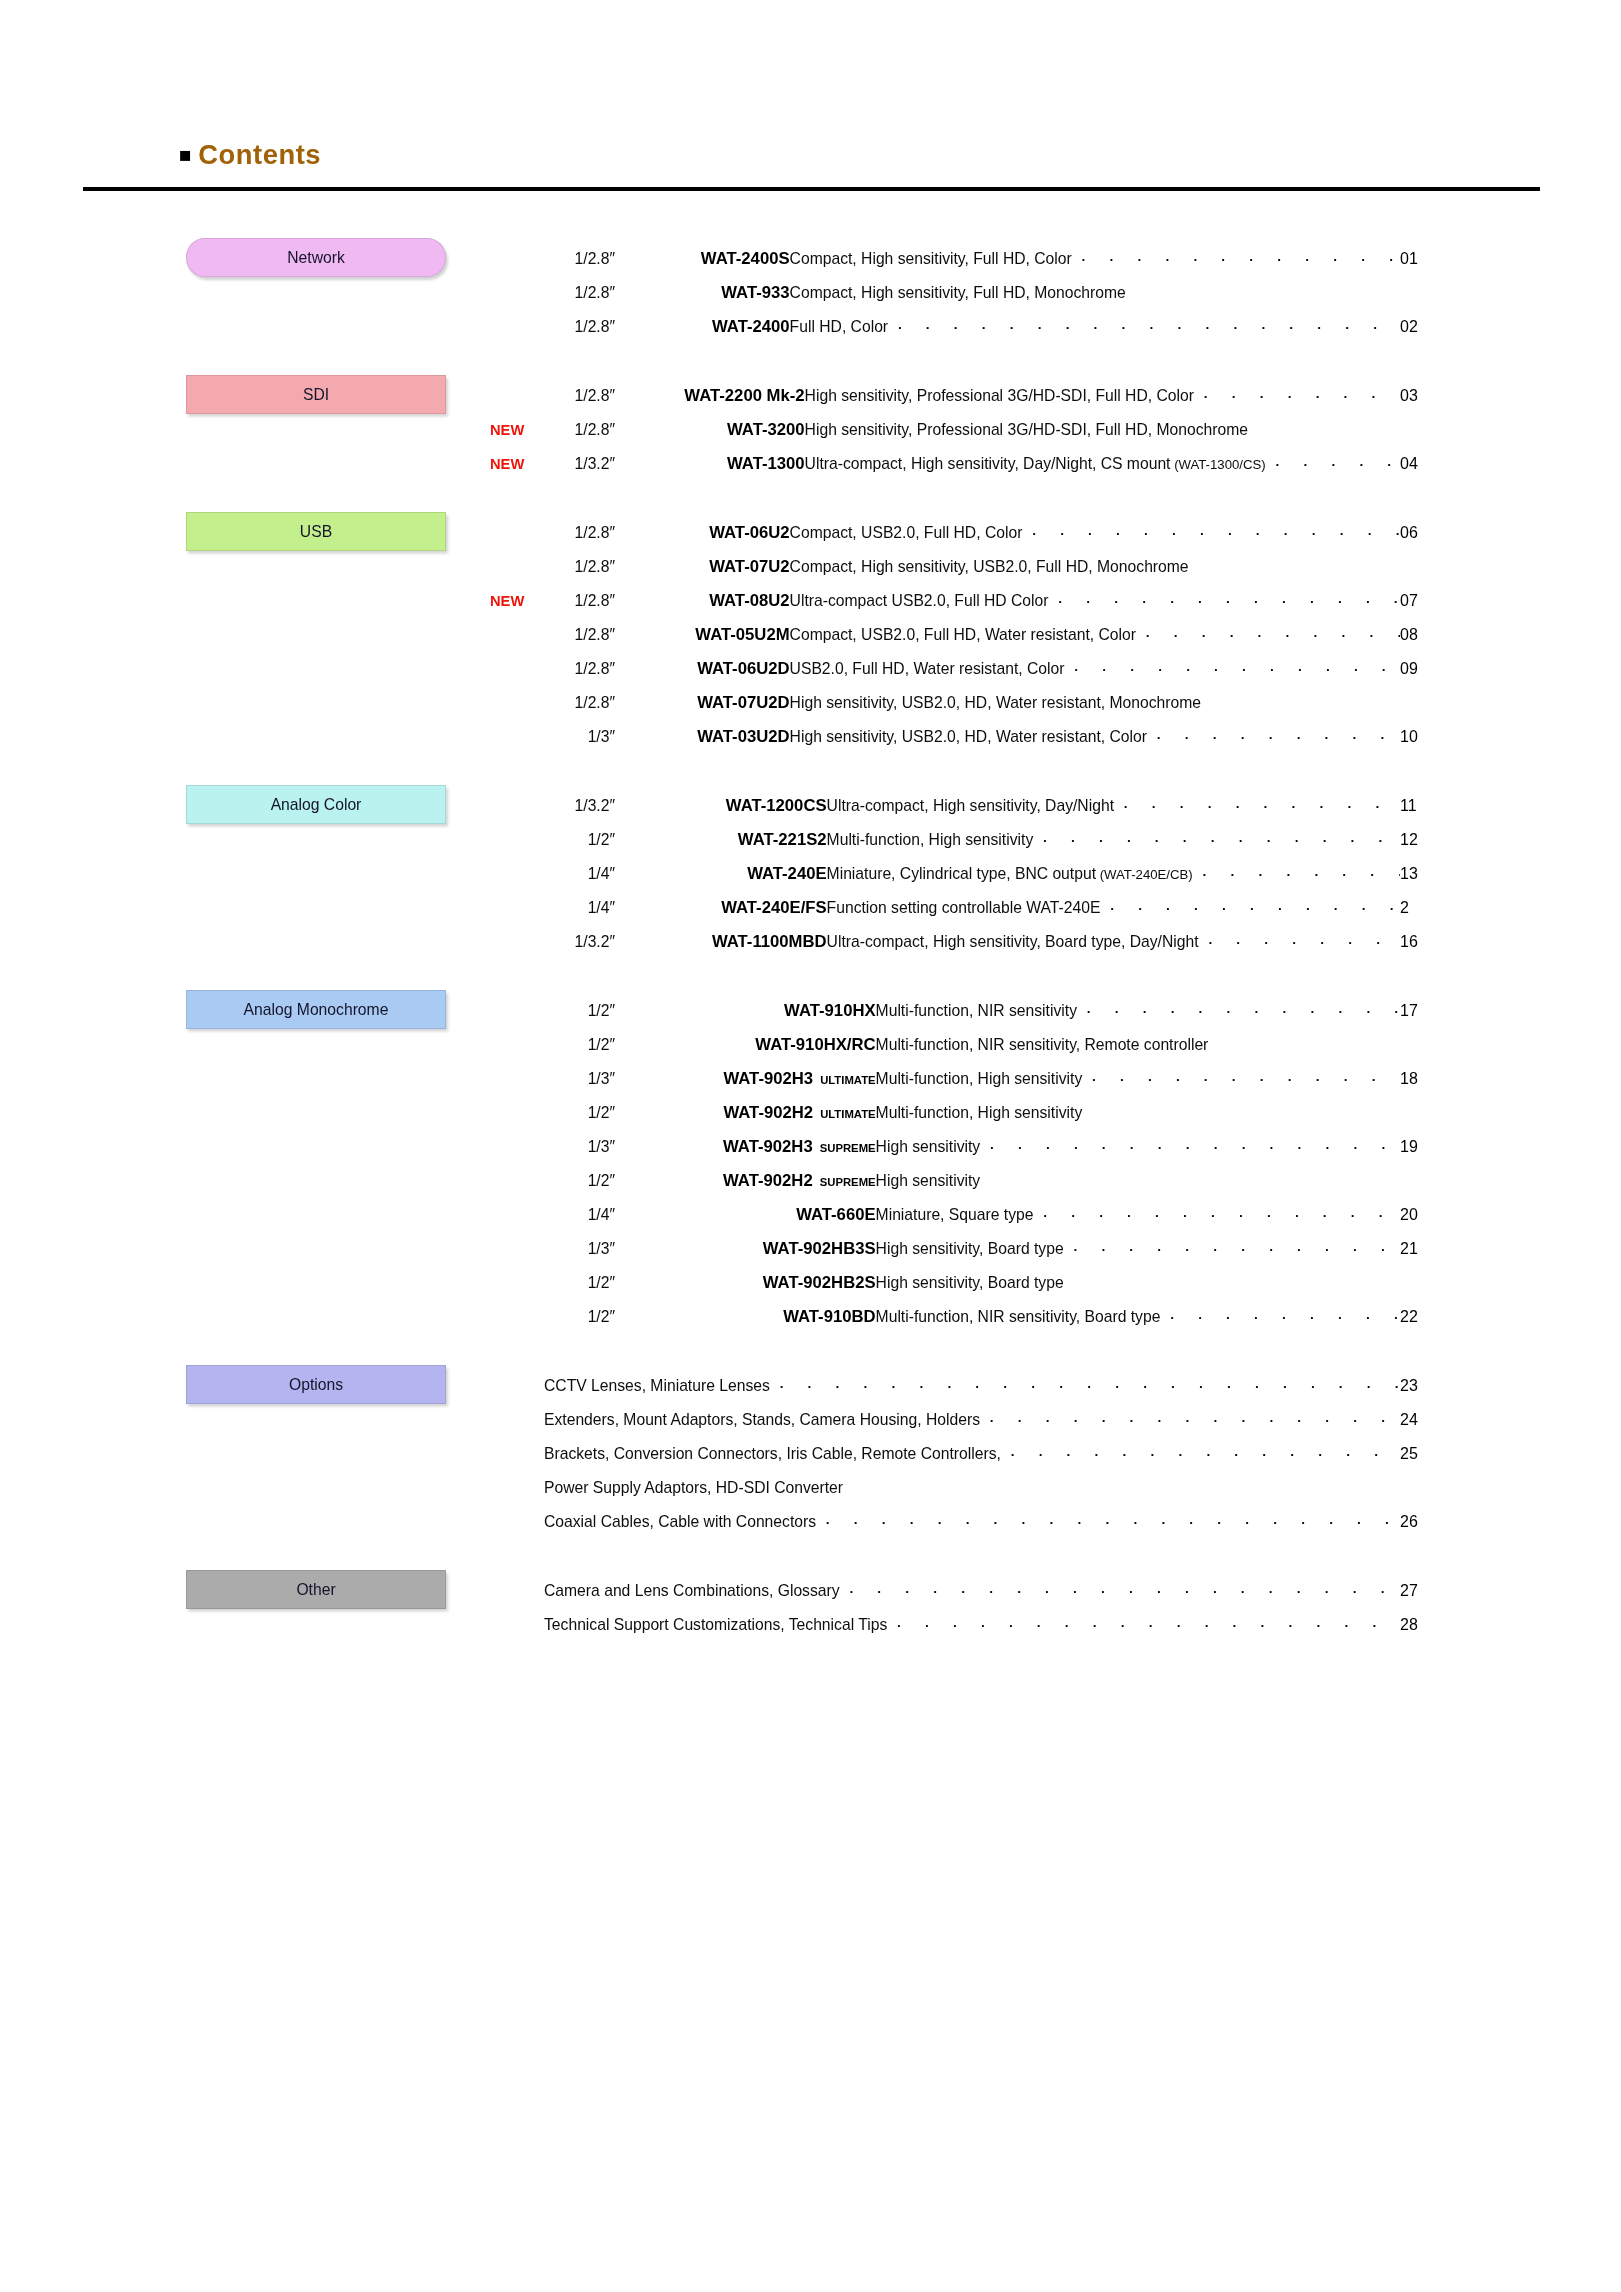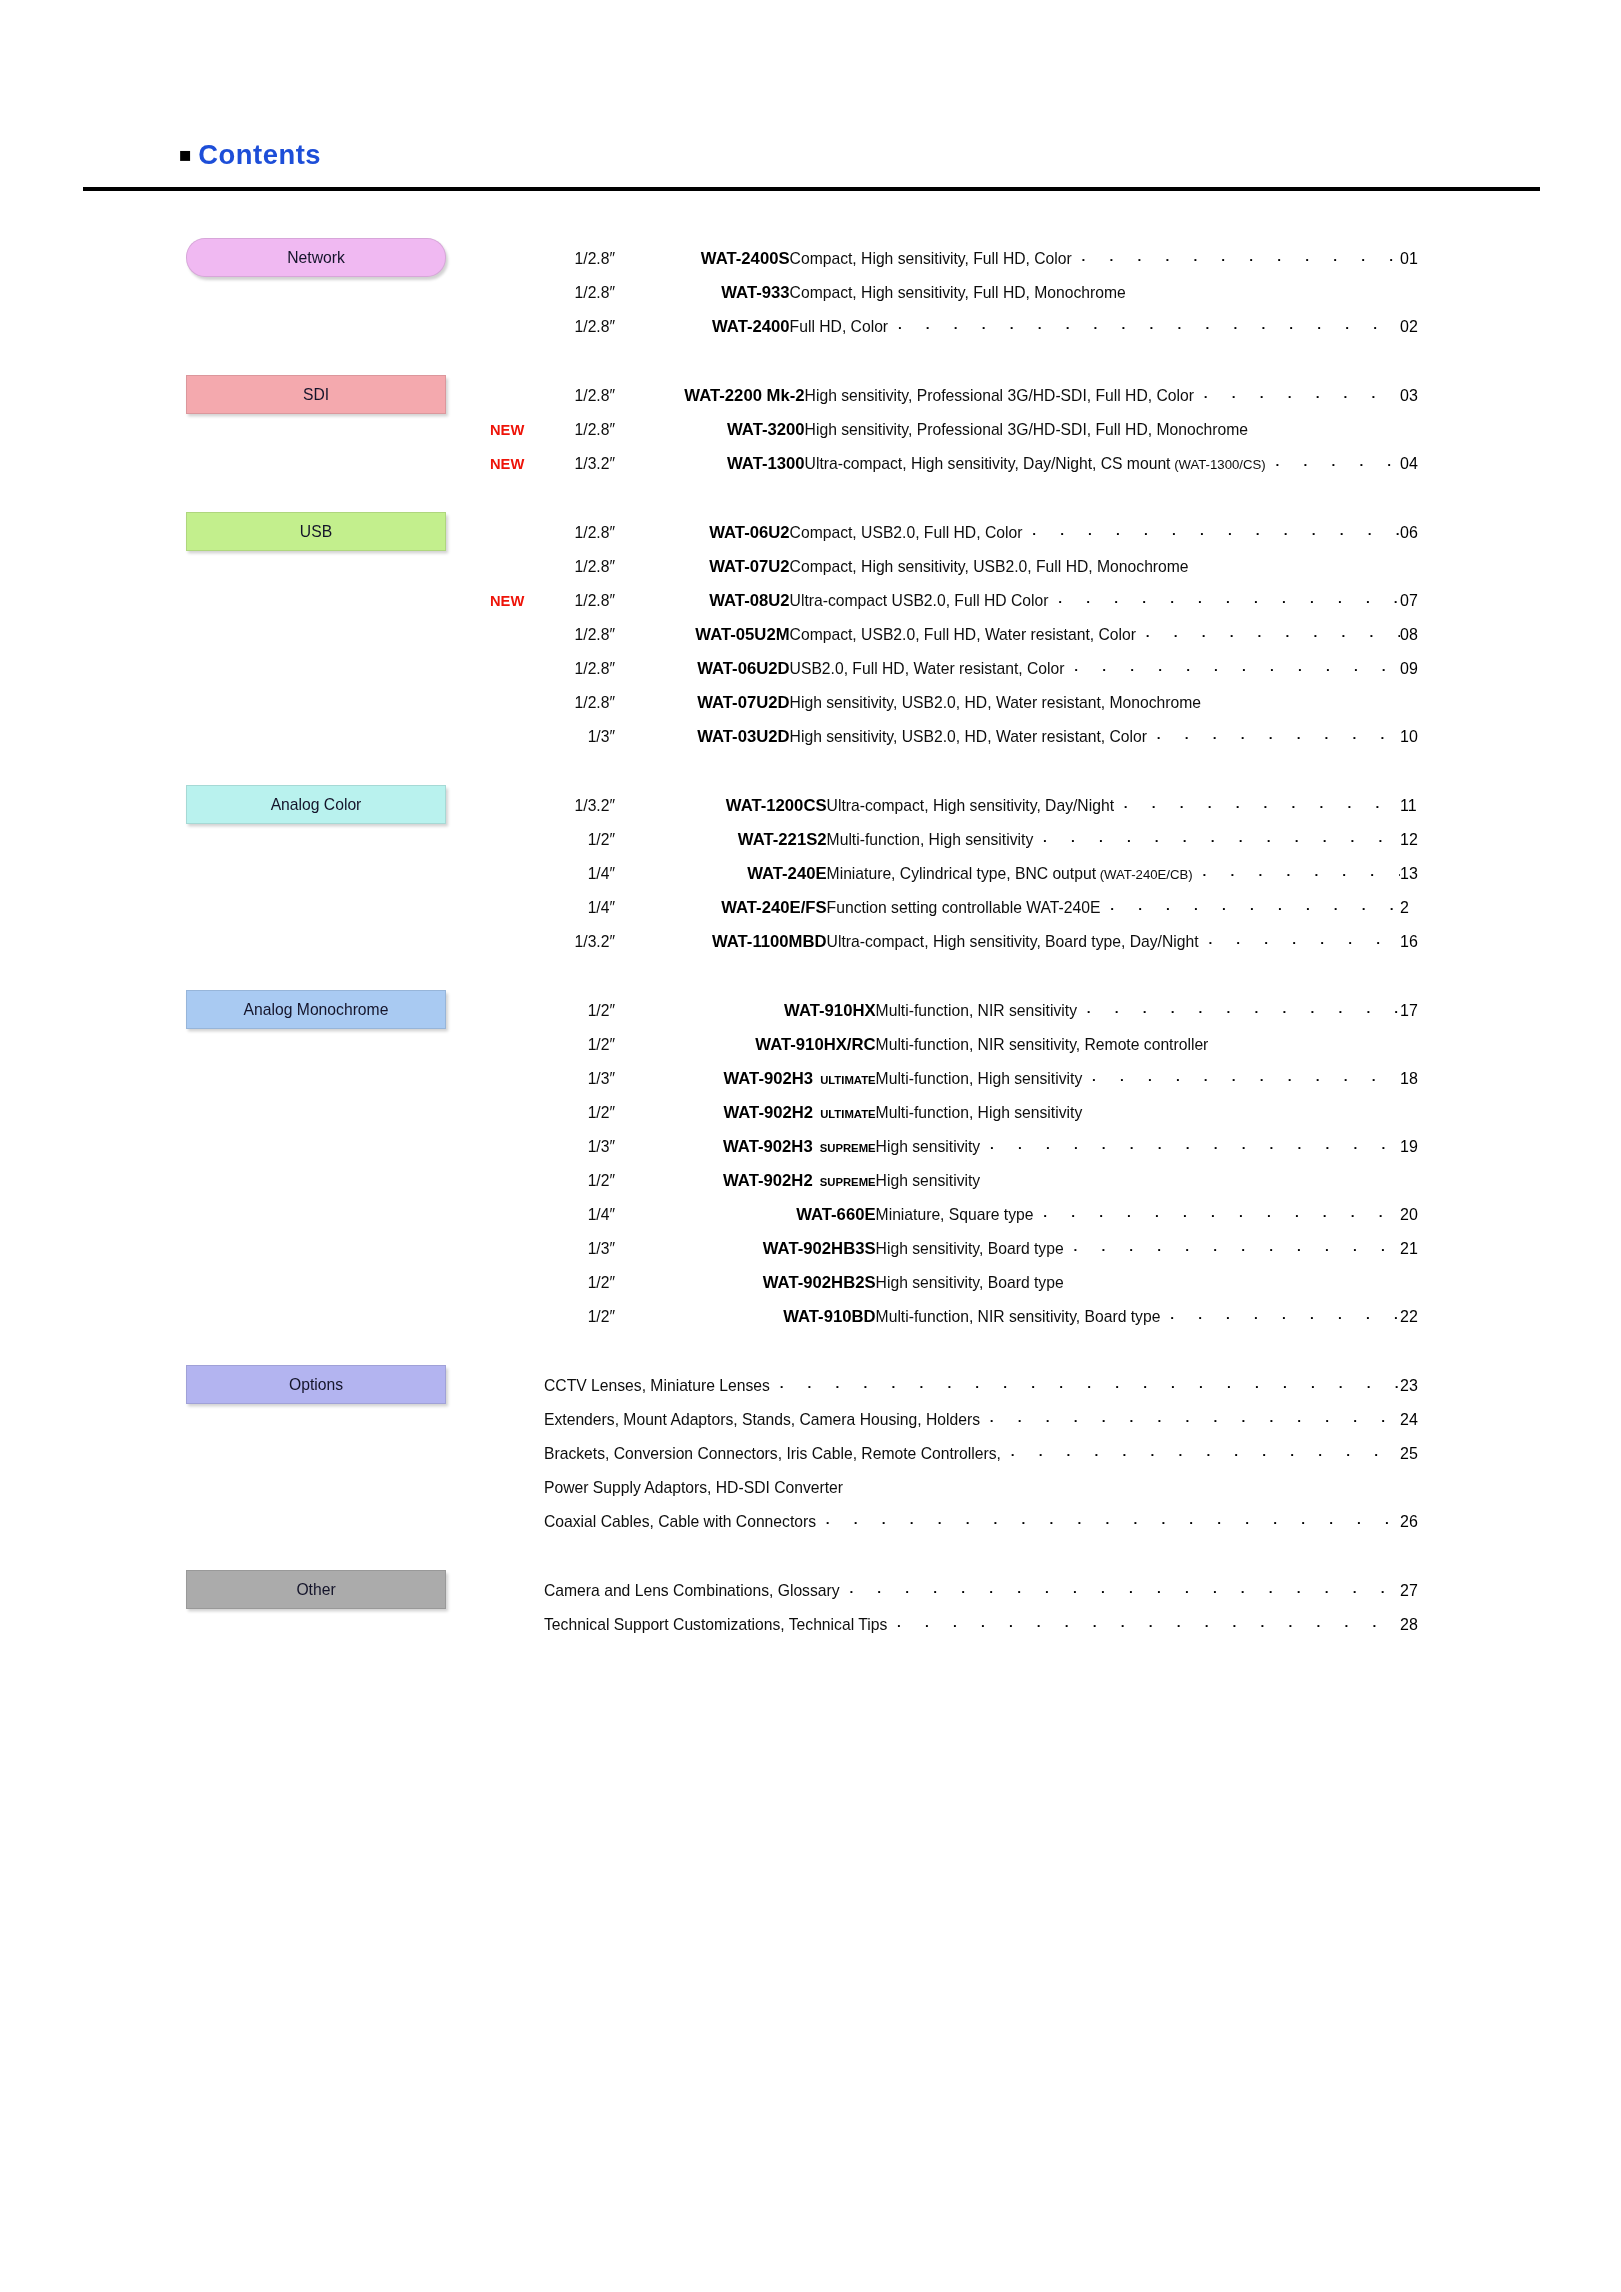--- a/index.html
+++ b/index.html
@@ -3,21 +3,21 @@
 <meta charset="utf-8">
 <style>
   html,body{margin:0;padding:0;background:#e8e8e8;}
   .page{
     width:1621px;height:2293px;background:#ffffff;margin:0 auto;position:relative;
     font-family:"Liberation Sans","DejaVu Sans",sans-serif;color:#111;box-sizing:border-box;
   }
   
   .header{position:absolute;left:179px;top:139px;display:flex;align-items:center;}
   .header .sq{font-size:20.6px;line-height:1;margin-right:6.9px;color:#000;}
-  .header .title{font-size:27.4px;font-weight:700;letter-spacing:0.5px;color:#1d4ed8;}
+  .header .title{font-size:27.4px;font-weight:700;letter-spacing:0.5px;color:#a16207;}
   .rule{position:absolute;left:83px;top:187px;width:1457px;height:3.9px;background:#000;}
 
   
   .toc{position:absolute;left:186px;top:193px;width:1251px;}
   .section{display:flex;align-items:flex-start;margin-top:35px;}
   .section:first-child{margin-top:49px;}
   .label-col{width:260px;flex:0 0 260px;}
   .label-box{
     height:39px;margin-top:-3.9px;display:flex;align-items:center;justify-content:center;
     font-size:15.7px;color:#14142a;border:1px solid rgba(0,0,0,0.10);

